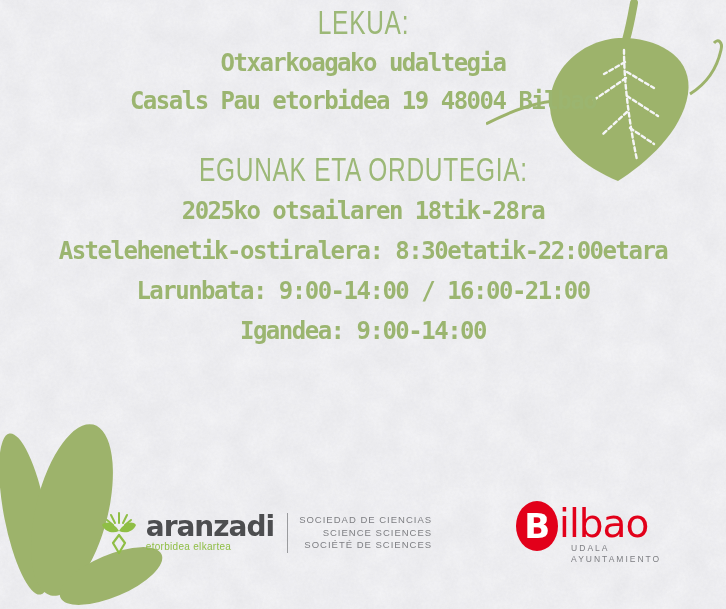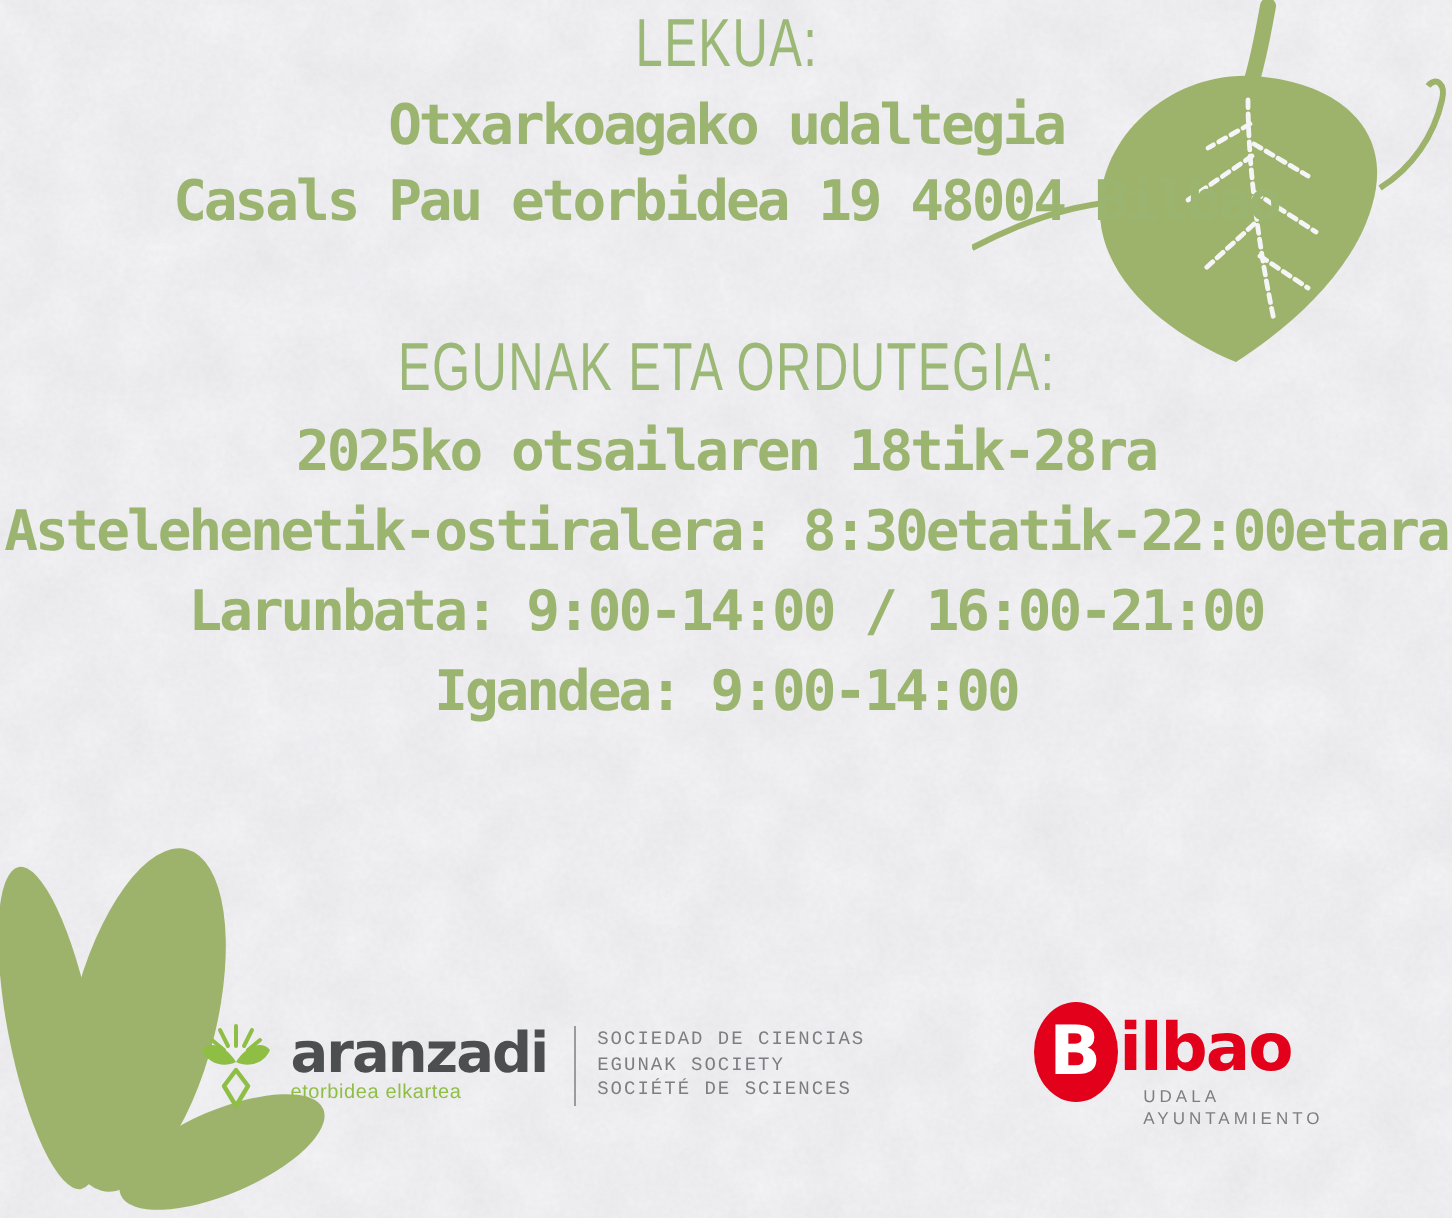--- a/index.html
+++ b/index.html
@@ -22,27 +22,27 @@
     font-size:34px;
     letter-spacing:1px;
     color:#9cb877;
     line-height:44px;
     margin:0;
   }
   .heading > span{display:inline-block;transform:scaleX(0.72);transform-origin:center;}
   .pixline{
     font-family:"DejaVu Sans Mono", monospace;
     font-weight:700;
-    font-size:28px;
+    font-size:24px;
     letter-spacing:-1.5px;
     color:#9bb570;
     line-height:38px;
     white-space:nowrap;
   }
-  .schedule-heading{margin-top:42px;}
+  .schedule-heading{margin-top:27px;}
   .schedule-lines .pixline{line-height:40px;}
 
   .footer{
     position:absolute;
     left:0;right:0;bottom:44px;
     display:flex;
     justify-content:center;
     align-items:center;
     gap:84px;
     padding-left:34px;
@@ -63,44 +63,44 @@
     font-size:10px;
     color:#8fbe45;
     margin-top:1px;
     letter-spacing:0.3px;
   }
   .logo-divider{
     width:1px;height:40px;background:#9a9b9e;
     margin:0 11px 0 13px;
   }
   .society{
-    text-align:left;
-    font-family:Liberation Mono, monospace;
+    text-align:right;
+    font-family:Liberation Sans, sans-serif;
     font-size:9.5px;
     line-height:12.5px;
     letter-spacing:1px;
     color:#7d7e82;
   }
   .bilbao{display:flex;align-items:flex-start;}
   .bilbao-oval{
     width:42px;height:50px;
     background:#e2001a;
     border-radius:50%;
     display:flex;align-items:center;justify-content:center;
     color:#ffffff;
     font-family:"DejaVu Sans", sans-serif;
     font-weight:700;
     font-size:34px;
     padding-top:0px;
   }
   .bilbao-col{margin-left:1px;text-align:left;}
   .bilbao-name{
     font-family:"DejaVu Sans", sans-serif;
-    font-weight:700;
-    font-size:33px;
+    font-weight:400;
+    font-size:39px;
     line-height:33px;
     letter-spacing:-1px;
     color:#e2001a;
     margin-top:6px;
   }
   .bilbao-sub{
     font-family:Liberation Sans, sans-serif;
     font-size:8.5px;
     line-height:11px;
     letter-spacing:2px;
@@ -181,21 +181,21 @@
           <path d="M20,26 L26,34 L20,44 L14,34 Z" fill="none" stroke="#8fbe45" stroke-width="2.2" stroke-linejoin="round"></path>
         </svg>
       </span>
       <span class="aranzadi-words">
         <div class="aranzadi-name">aranzadi</div>
         <div class="aranzadi-tagline">etorbidea elkartea</div>
       </span>
       <span class="logo-divider"></span>
       <span class="society">
         <div>SOCIEDAD DE CIENCIAS</div>
-        <div>EGUNAK SOCIETY</div>
+        <div>SCIENCE SCIENCES</div>
         <div>SOCIÉTÉ DE SCIENCES</div>
       </span>
     </div>
 
     <div class="bilbao">
       <span class="bilbao-oval">B</span>
       <span class="bilbao-col">
         <div class="bilbao-name">ilbao</div>
         <div class="bilbao-sub">
           <div>UDALA</div>

